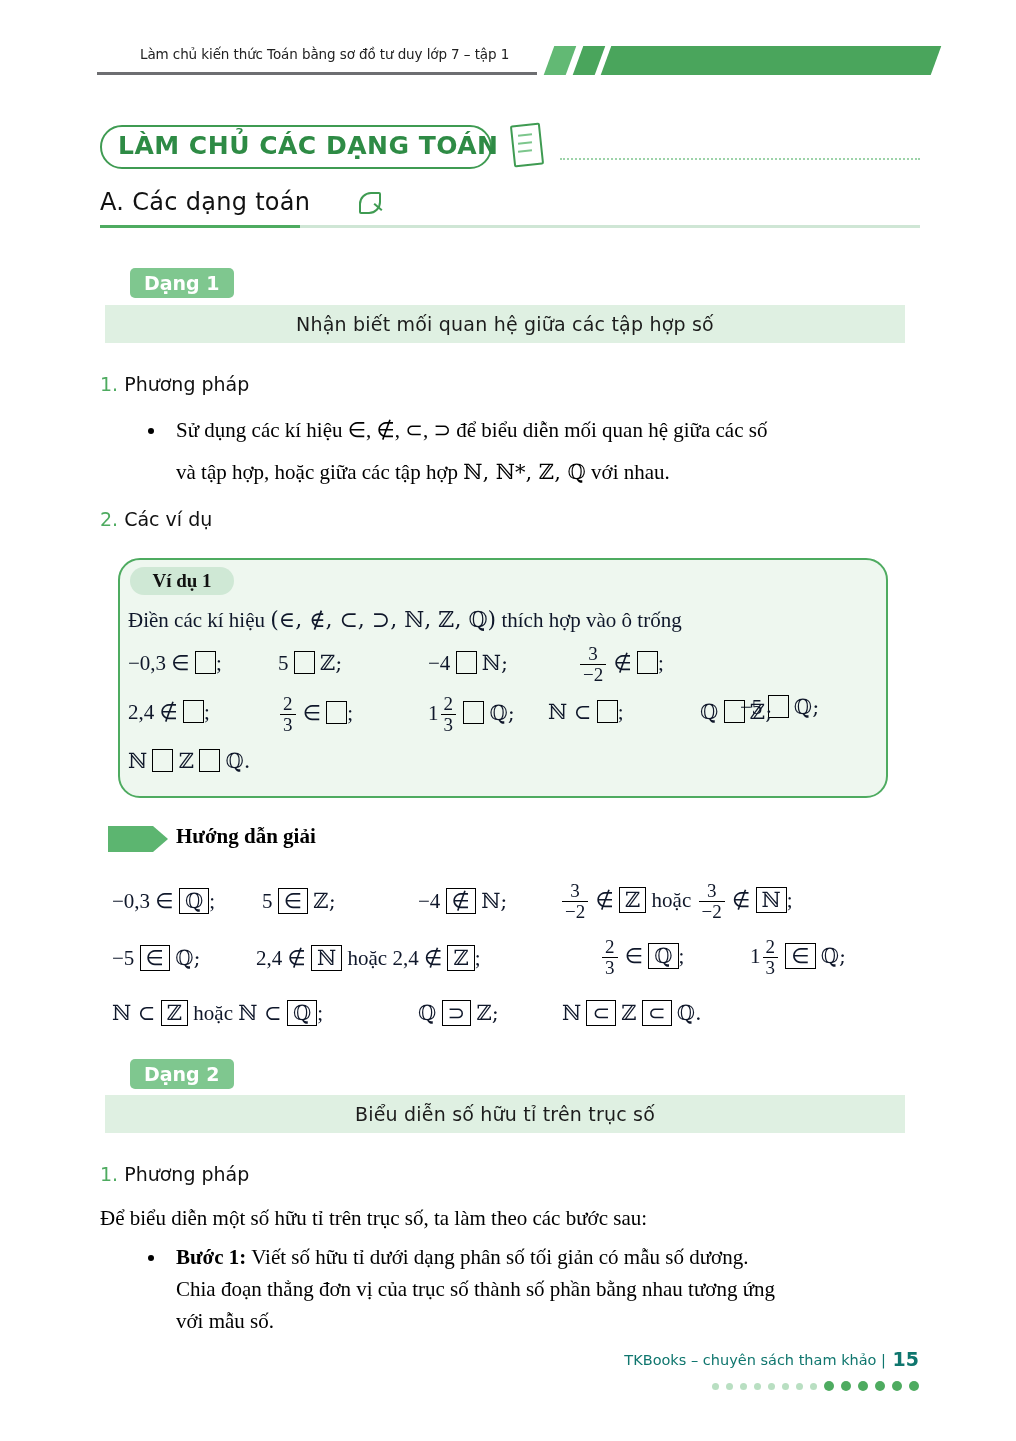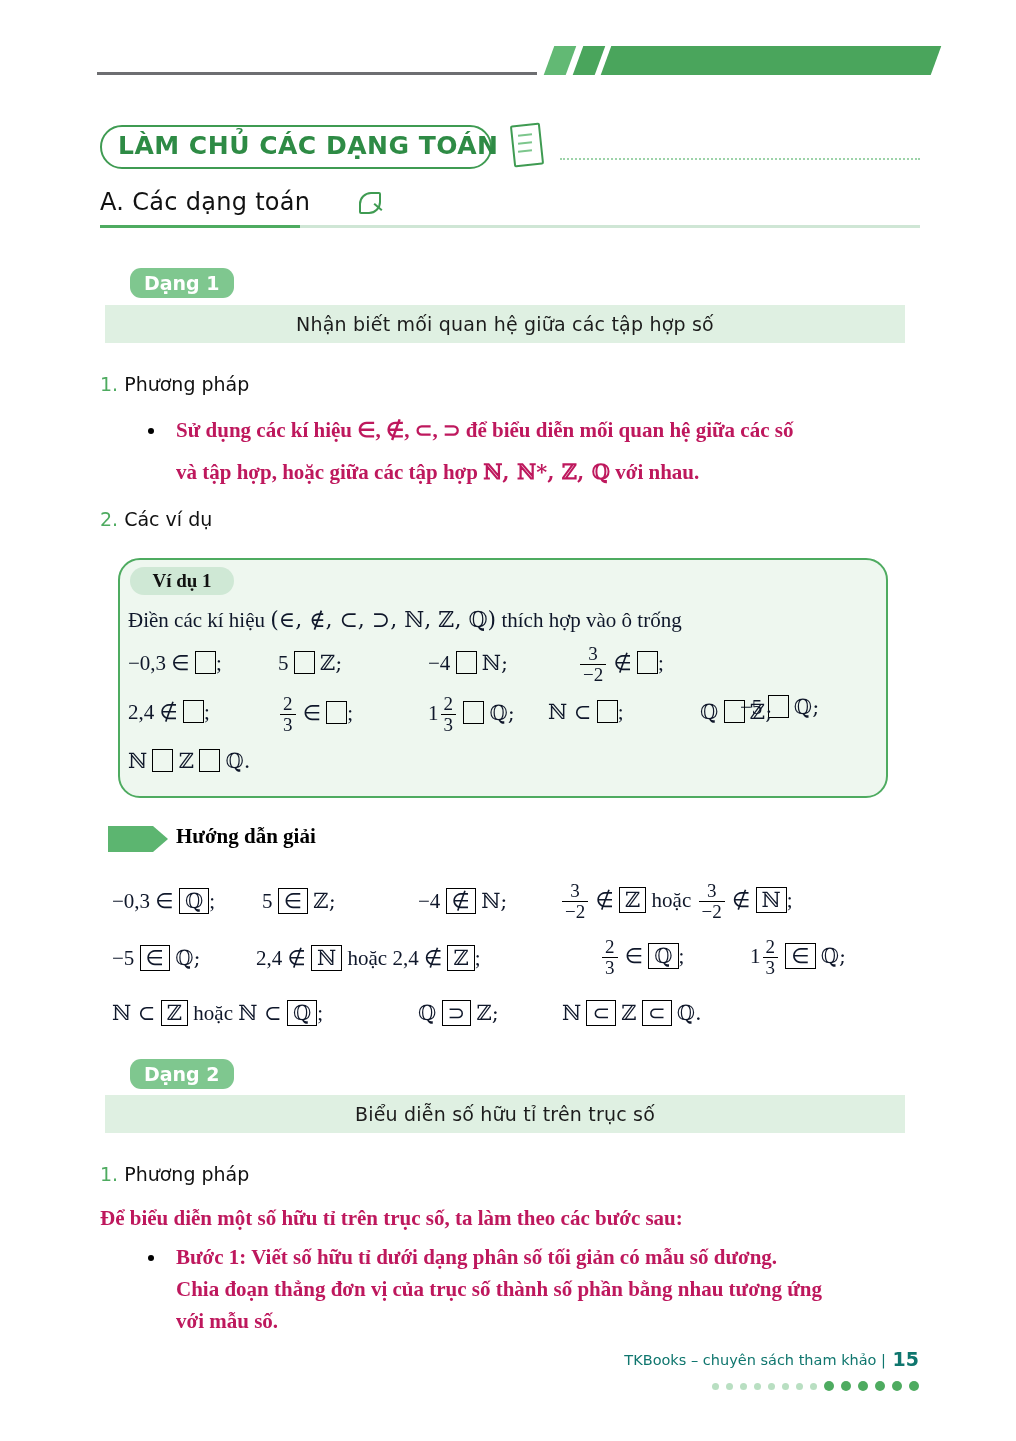--- a/index.html
+++ b/index.html
@@ -149,21 +149,21 @@
     width: 200px;
     height: 3px;
     background: #4eab60;
   }
 
   
   .dang-chip {
     position: absolute;
     height: 30px;
     background: #7fc78f;
-    border-radius: 11px;
+    border-radius: 5px;
     font-family: "DejaVu Sans", sans-serif;
     font-size: 19px;
     font-weight: bold;
     color: #ffffff;
     display: flex;
     align-items: center;
     justify-content: center;
     padding: 0 14px;
     box-sizing: border-box;
   }
@@ -188,23 +188,22 @@
     font-family: "DejaVu Sans", sans-serif;
     font-size: 19px;
     color: #111;
   }
   .subhead .num { color: #4eab60; }
 
   .para {
     position: absolute;
     font-family: "Liberation Serif", serif;
     font-size: 21px;
-    color: #be185d;
+    color: #000000;
     line-height: 40px;
-    font-weight: bold;
   }
   .bullet-dot {
     position: absolute;
     width: 6px; height: 6px;
     background: #000;
     border-radius: 50%;
   }
 
   
   .vidu-box {
@@ -321,20 +320,21 @@
   .fdot {
     width: 7px; height: 7px; border-radius: 50%;
     background: #b9dfc2;
   }
   .fdot.big { width: 10px; height: 10px; background: #4eab60; }
 </style>
 </head>
 <body>
 
 <div class="header">
+  <div class="header-text">Làm chủ kiến thức Toán bằng sơ đồ tư duy lớp 7 – tập 1</div>
   <div class="header-rule"></div>
   <div class="slash s1"></div>
   <div class="slash s2"></div>
   <div class="slash s3"></div>
 </div>
 
 <div class="title-box"></div>
 <div class="title-text">LÀM CHỦ CÁC DẠNG TOÁN</div>
 <div class="book-icon">
   <div class="cover"></div>

